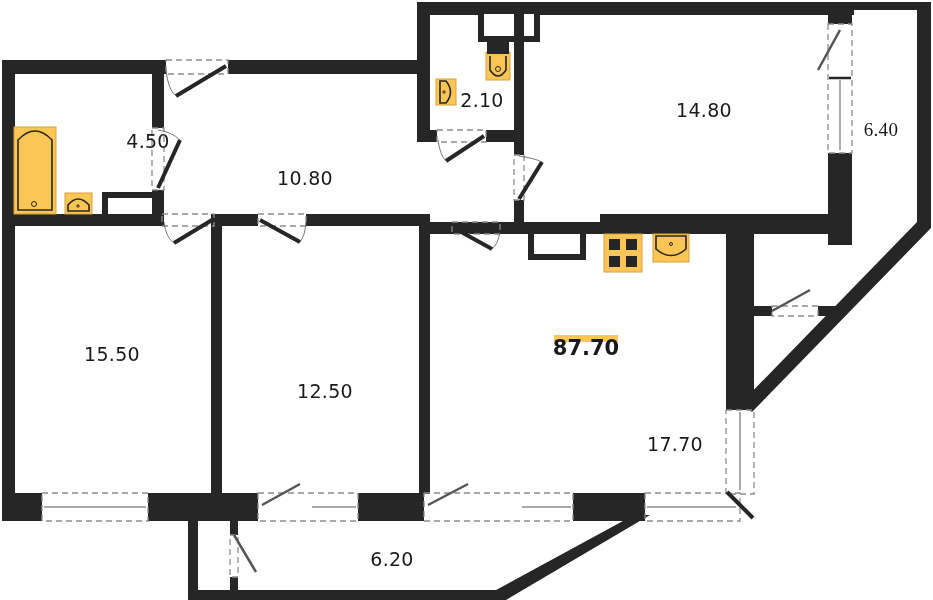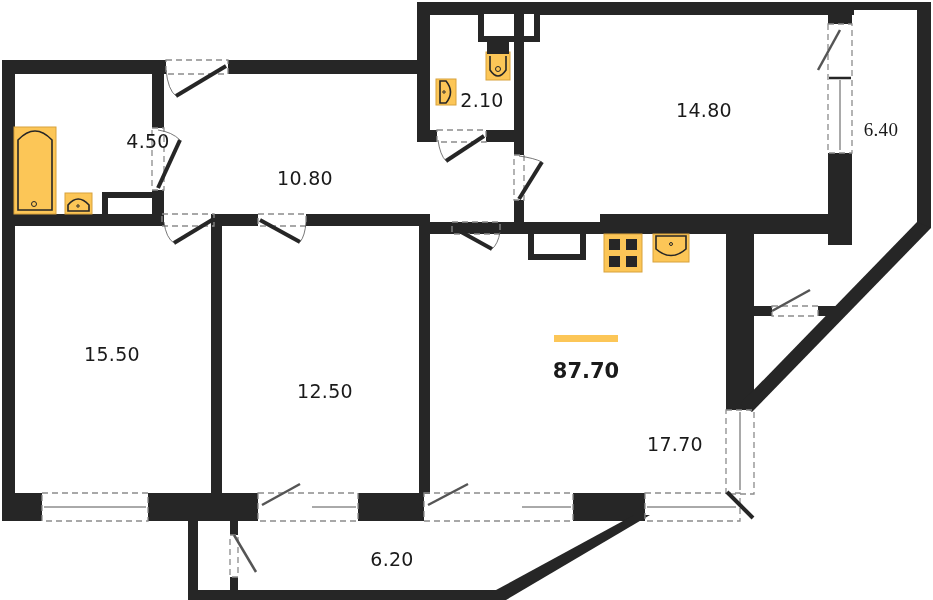--- a/index.html
+++ b/index.html
@@ -188,13 +188,13 @@
 <div class="room-label" style="left:305px;top:134px;margin-top:44px;">10.80</div>
 <div class="room-label" style="left:482px;top:100px;text-align:right;">2.10</div>
 <div class="room-label" style="left:704px;top:110px;">14.80</div>
 <div class="room-label" style="left:881px;top:130px;font-family:Liberation Serif, serif;">6.40</div>
 <div class="room-label" style="left:112px;top:354px;">15.50</div>
 <div class="room-label" style="left:325px;top:354px;margin-top:37px;">12.50</div>
 <div class="room-label" style="left:675px;top:444px;">17.70</div>
 <div class="room-label" style="left:392px;top:559px;">6.20</div>
 
 <div class="total-bar" style="left:554px;top:335px;width:64px;background:#fcc657;"></div>
-<div class="total-label" style="left:586px;top:371px;">87.70</div>
+<div class="total-label" style="left:586px;top:348px;">87.70</div>
 
 </body></html>

